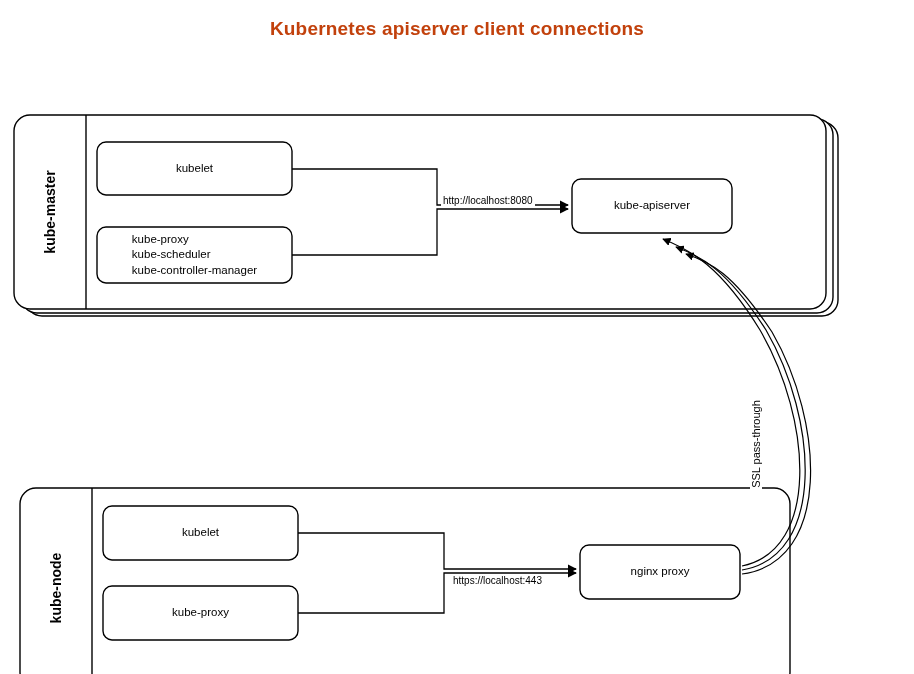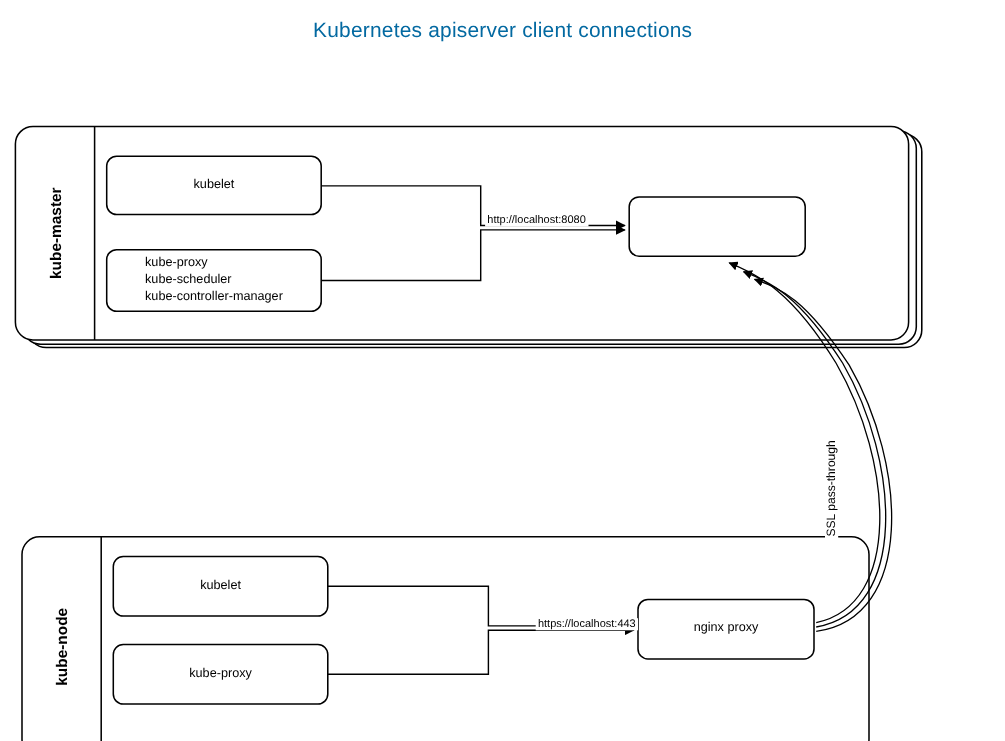--- a/index.html
+++ b/index.html
@@ -24,22 +24,22 @@
     width: 914px;
     height: 674px;
   }
   .title {
     position: absolute;
     left: 0;
     top: 18px;
     width: 914px;
     text-align: center;
     font-size: 19px;
-    font-weight: normal;
-    color: #0369a1;
+    font-weight: bold;
+    color: #c2410c;
     letter-spacing: 0.2px;
   }
   .box-label {
     position: absolute;
     display: flex;
     align-items: center;
     justify-content: center;
     text-align: left;
     font-size: 11.5px;
     color: #000000;
@@ -131,26 +131,27 @@
 
   <div class="group-label" style="left: 20px; top: 192px; width: 60px; height: 40px;">kube-master</div>
   <div class="group-label" style="left: 26px; top: 568px; width: 60px; height: 40px;">kube-node</div>
 
   <div class="box-label" style="left: 97px; top: 142px; width: 195px; height: 53px;">kubelet</div>
 
   <div class="box-label" style="left: 97px; top: 227px; width: 195px; height: 56px; white-space: pre-line;">kube-proxy
 kube-scheduler
 kube-controller-manager</div>
 
+  <div class="box-label" style="left: 572px; top: 179px; width: 160px; height: 54px;">kube-apiserver</div>
 
   <div class="box-label" style="left: 103px; top: 506px; width: 195px; height: 54px;">kubelet</div>
 
   <div class="box-label" style="left: 103px; top: 586px; width: 195px; height: 54px;">kube-proxy</div>
 
   <div class="box-label" style="left: 580px; top: 545px; width: 160px; height: 54px;">nginx proxy</div>
 
   <div class="edge-label" style="left: 441px; top: 195px;">http://localhost:8080</div>
 
-  <div class="edge-label" style="left: 451px; top: 562px; margin-left: 36px;">https://localhost:443</div>
+  <div class="edge-label" style="left: 451px; top: 575px;">https://localhost:443</div>
 
   <div class="edge-label-vert" style="left: 704px; top: 438px; width: 100px; text-align: center;">SSL pass-through</div>
 
 </div>
 
 </body></html>

